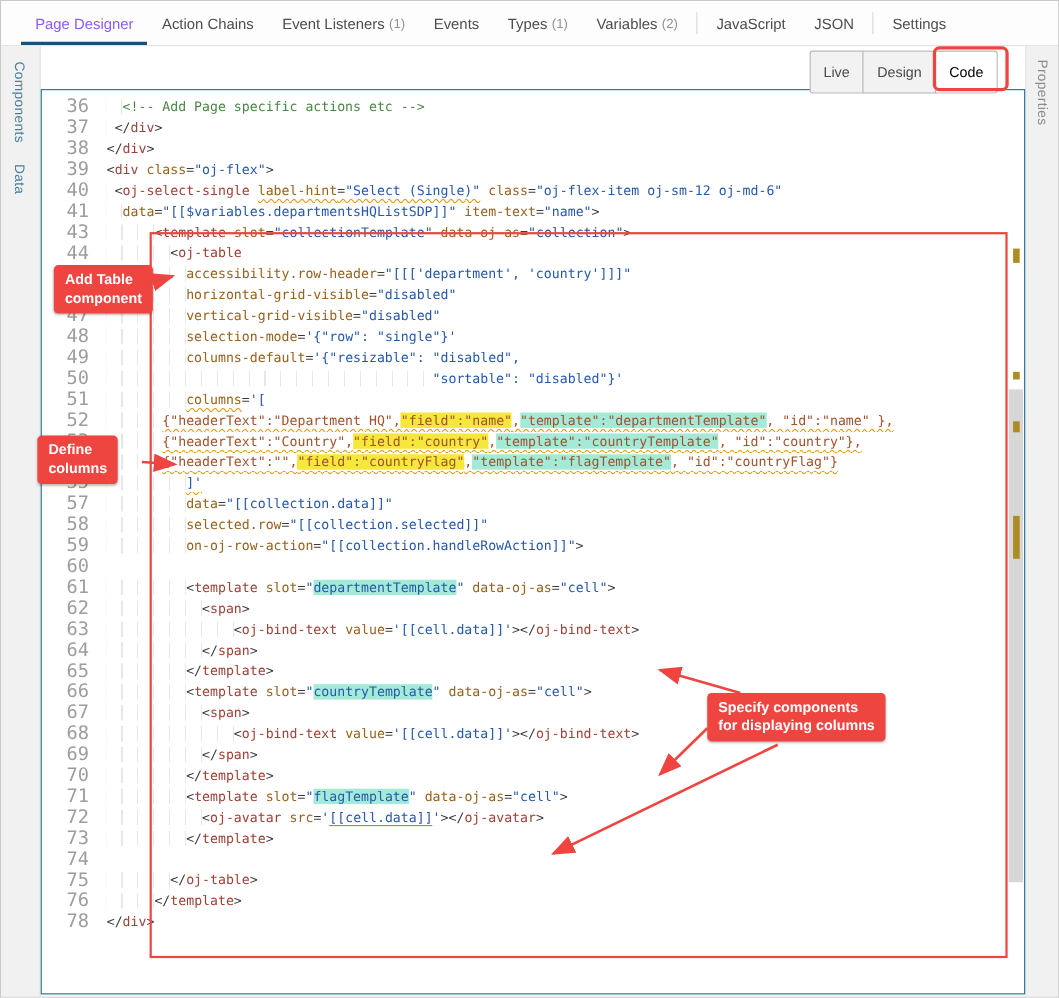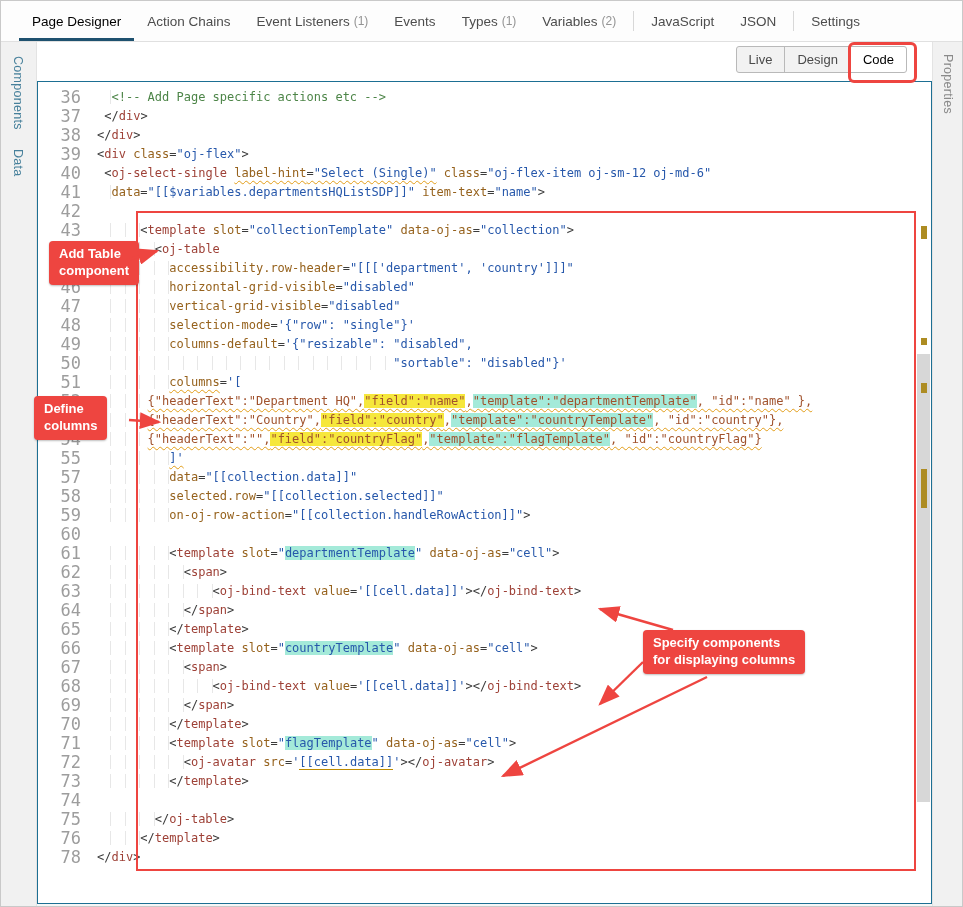--- a/index.html
+++ b/index.html
@@ -3,35 +3,35 @@
 <meta charset="utf-8">
 <style>
   html,body{margin:0;padding:0;background:#e9e9e9;}
   .page{position:relative;width:963px;height:907px;background:#fff;border:1px solid #c9c9c9;
         box-sizing:border-box;font-family:"Liberation Sans",sans-serif;overflow:hidden;}
 
   
   .tabbar{position:absolute;left:0;top:0;width:100%;height:41px;background:#fdfdfd;
           border-bottom:1px solid #e0e0e0;display:flex;align-items:stretch;padding-left:18px;box-sizing:border-box;}
   .tab{display:flex;align-items:center;padding:0 13px;font-size:13.5px;color:#4d4d4d;white-space:nowrap;}
-  .tab.active{color:#000000;box-shadow:inset 0 -3px 0 var(--tabu);align-items:center;}
+  .tab.active{color:#8b5cf6;box-shadow:inset 0 -3px 0 var(--tabu);align-items:center;}
   .tab .cnt{color:#939393;font-size:12px;margin-left:4px;}
   .tabsep{width:1px;background:#d8d8d8;margin:10px 4px;}
 
   
   .leftstrip{position:absolute;left:0;top:41px;bottom:0;width:36px;background:#f1f1f1;border-right:1px solid #e3e3e3;box-sizing:border-box;}
   .rightstrip{position:absolute;right:0;top:41px;bottom:0;width:30px;background:#f1f1f1;border-left:1px solid #e3e3e3;box-sizing:border-box;}
   .vlabel{writing-mode:vertical-rl;font-size:12.5px;position:absolute;left:10px;letter-spacing:.3px;}
   .leftstrip .vlabel{color:#47809b;}
   .rightstrip .vlabel{color:#8a8a8a;left:8px;}
   .bottomstrip{position:absolute;left:36px;right:30px;bottom:0;height:4px;background:#f6f6f6;}
 
   
   .segwrap{position:absolute;top:45px;right:55px;display:flex;z-index:2;}
-  .seg-btn{height:27px;padding:0 12px;font-size:13px;color:#4a4a4a;background:#f2f2f2;border:1px solid #b9b9b9;
+  .seg-btn{height:39px;padding:0 12px;font-size:13px;color:#4a4a4a;background:#f2f2f2;border:1px solid #b9b9b9;
            margin-left:-1px;display:flex;align-items:center;box-sizing:border-box;}
   .seg-btn:first-child{border-radius:3px 0 0 3px;margin-left:0;}
   .seg-btn:last-child{border-radius:0 3px 3px 0;}
   .seg-btn.active{background:#fff;color:#000000;}
   .code-annot{position:absolute;top:41px;right:45px;width:63px;height:35px;border:3px solid var(--annot);
               border-radius:6px;z-index:3;pointer-events:none;}
 
   
   .editor{position:absolute;left:36px;top:80px;width:895px;height:823px;border:1px solid var(--panel);
           background:#fff;box-sizing:border-box;overflow:hidden;}
@@ -118,21 +118,20 @@
   <div class="code-annot"></div>
 
   <div class="editor">
     <div class="codewrap">
         <div class="cl"><span class="ln">36</span><span><span class="seg ind">  </span><span class="seg cm">&lt;!-- Add Page specific actions etc --&gt;</span></span></div>
         <div class="cl"><span class="ln">37</span><span><span class="seg ind"> </span><span class="seg pu">&lt;/</span><span class="seg tg">div</span><span class="seg pu">&gt;</span></span></div>
         <div class="cl"><span class="ln">38</span><span><span class="seg pu">&lt;/</span><span class="seg tg">div</span><span class="seg pu">&gt;</span></span></div>
         <div class="cl"><span class="ln">39</span><span><span class="seg pu">&lt;</span><span class="seg tg">div</span><span class="seg pu"> </span><span class="seg at">class</span><span class="seg pu">=</span><span class="seg vl">"oj-flex"</span><span class="seg pu">&gt;</span></span></div>
         <div class="cl"><span class="ln">40</span><span><span class="seg ind"> </span><span class="seg pu">&lt;</span><span class="seg tg">oj-select-single</span><span class="seg pu"> </span><span class="seg at w">label-hint</span><span class="seg pu w">=</span><span class="seg vl w">"Select (Single)"</span><span class="seg pu"> </span><span class="seg at">class</span><span class="seg pu">=</span><span class="seg vl">"oj-flex-item oj-sm-12 oj-md-6"</span></span></div>
         <div class="cl"><span class="ln">41</span><span><span class="seg ind">  </span><span class="seg at">data</span><span class="seg pu">=</span><span class="seg vl">"[[$variables.departmentsHQListSDP]]"</span><span class="seg pu"> </span><span class="seg at">item-text</span><span class="seg pu">=</span><span class="seg vl">"name"</span><span class="seg pu">&gt;</span></span></div>
-        <div class="cl"><span class="ln">42</span><span>&nbsp;</span></div>
         <div class="cl"><span class="ln">43</span><span><span class="seg ind">      </span><span class="seg pu">&lt;</span><span class="seg tg">template</span><span class="seg pu"> </span><span class="seg at">slot</span><span class="seg pu">=</span><span class="seg vl">"collectionTemplate"</span><span class="seg pu"> </span><span class="seg at">data-oj-as</span><span class="seg pu">=</span><span class="seg vl">"collection"</span><span class="seg pu">&gt;</span></span></div>
         <div class="cl"><span class="ln">44</span><span><span class="seg ind">        </span><span class="seg pu">&lt;</span><span class="seg tg">oj-table</span></span></div>
         <div class="cl"><span class="ln">45</span><span><span class="seg ind">          </span><span class="seg at">accessibility.row-header</span><span class="seg pu">=</span><span class="seg vl">"[[['department', 'country']]]"</span></span></div>
         <div class="cl"><span class="ln">46</span><span><span class="seg ind">          </span><span class="seg at">horizontal-grid-visible</span><span class="seg pu">=</span><span class="seg vl">"disabled"</span></span></div>
         <div class="cl"><span class="ln">47</span><span><span class="seg ind">          </span><span class="seg at">vertical-grid-visible</span><span class="seg pu">=</span><span class="seg vl">"disabled"</span></span></div>
         <div class="cl"><span class="ln">48</span><span><span class="seg ind">          </span><span class="seg at">selection-mode</span><span class="seg pu">=</span><span class="seg vl">'{"row": "single"}'</span></span></div>
         <div class="cl"><span class="ln">49</span><span><span class="seg ind">          </span><span class="seg at">columns-default</span><span class="seg pu">=</span><span class="seg vl">'{"resizable": "disabled",</span></span></div>
         <div class="cl"><span class="ln">50</span><span><span class="seg ind">                                         </span><span class="seg vl">"sortable": "disabled"}'</span></span></div>
         <div class="cl"><span class="ln">51</span><span><span class="seg ind">          </span><span class="seg at w">columns</span><span class="seg pu">=</span><span class="seg vl">'[</span></span></div>
         <div class="cl"><span class="ln">52</span><span><span class="seg ind">       </span><span class="seg js w">{"headerText":"Department HQ",</span><span class="seg js w hy">"field":"name"</span><span class="seg js w">,</span><span class="seg js w hc">"template":"departmentTemplate"</span><span class="seg js w">, "id":"name" },</span></span></div>

